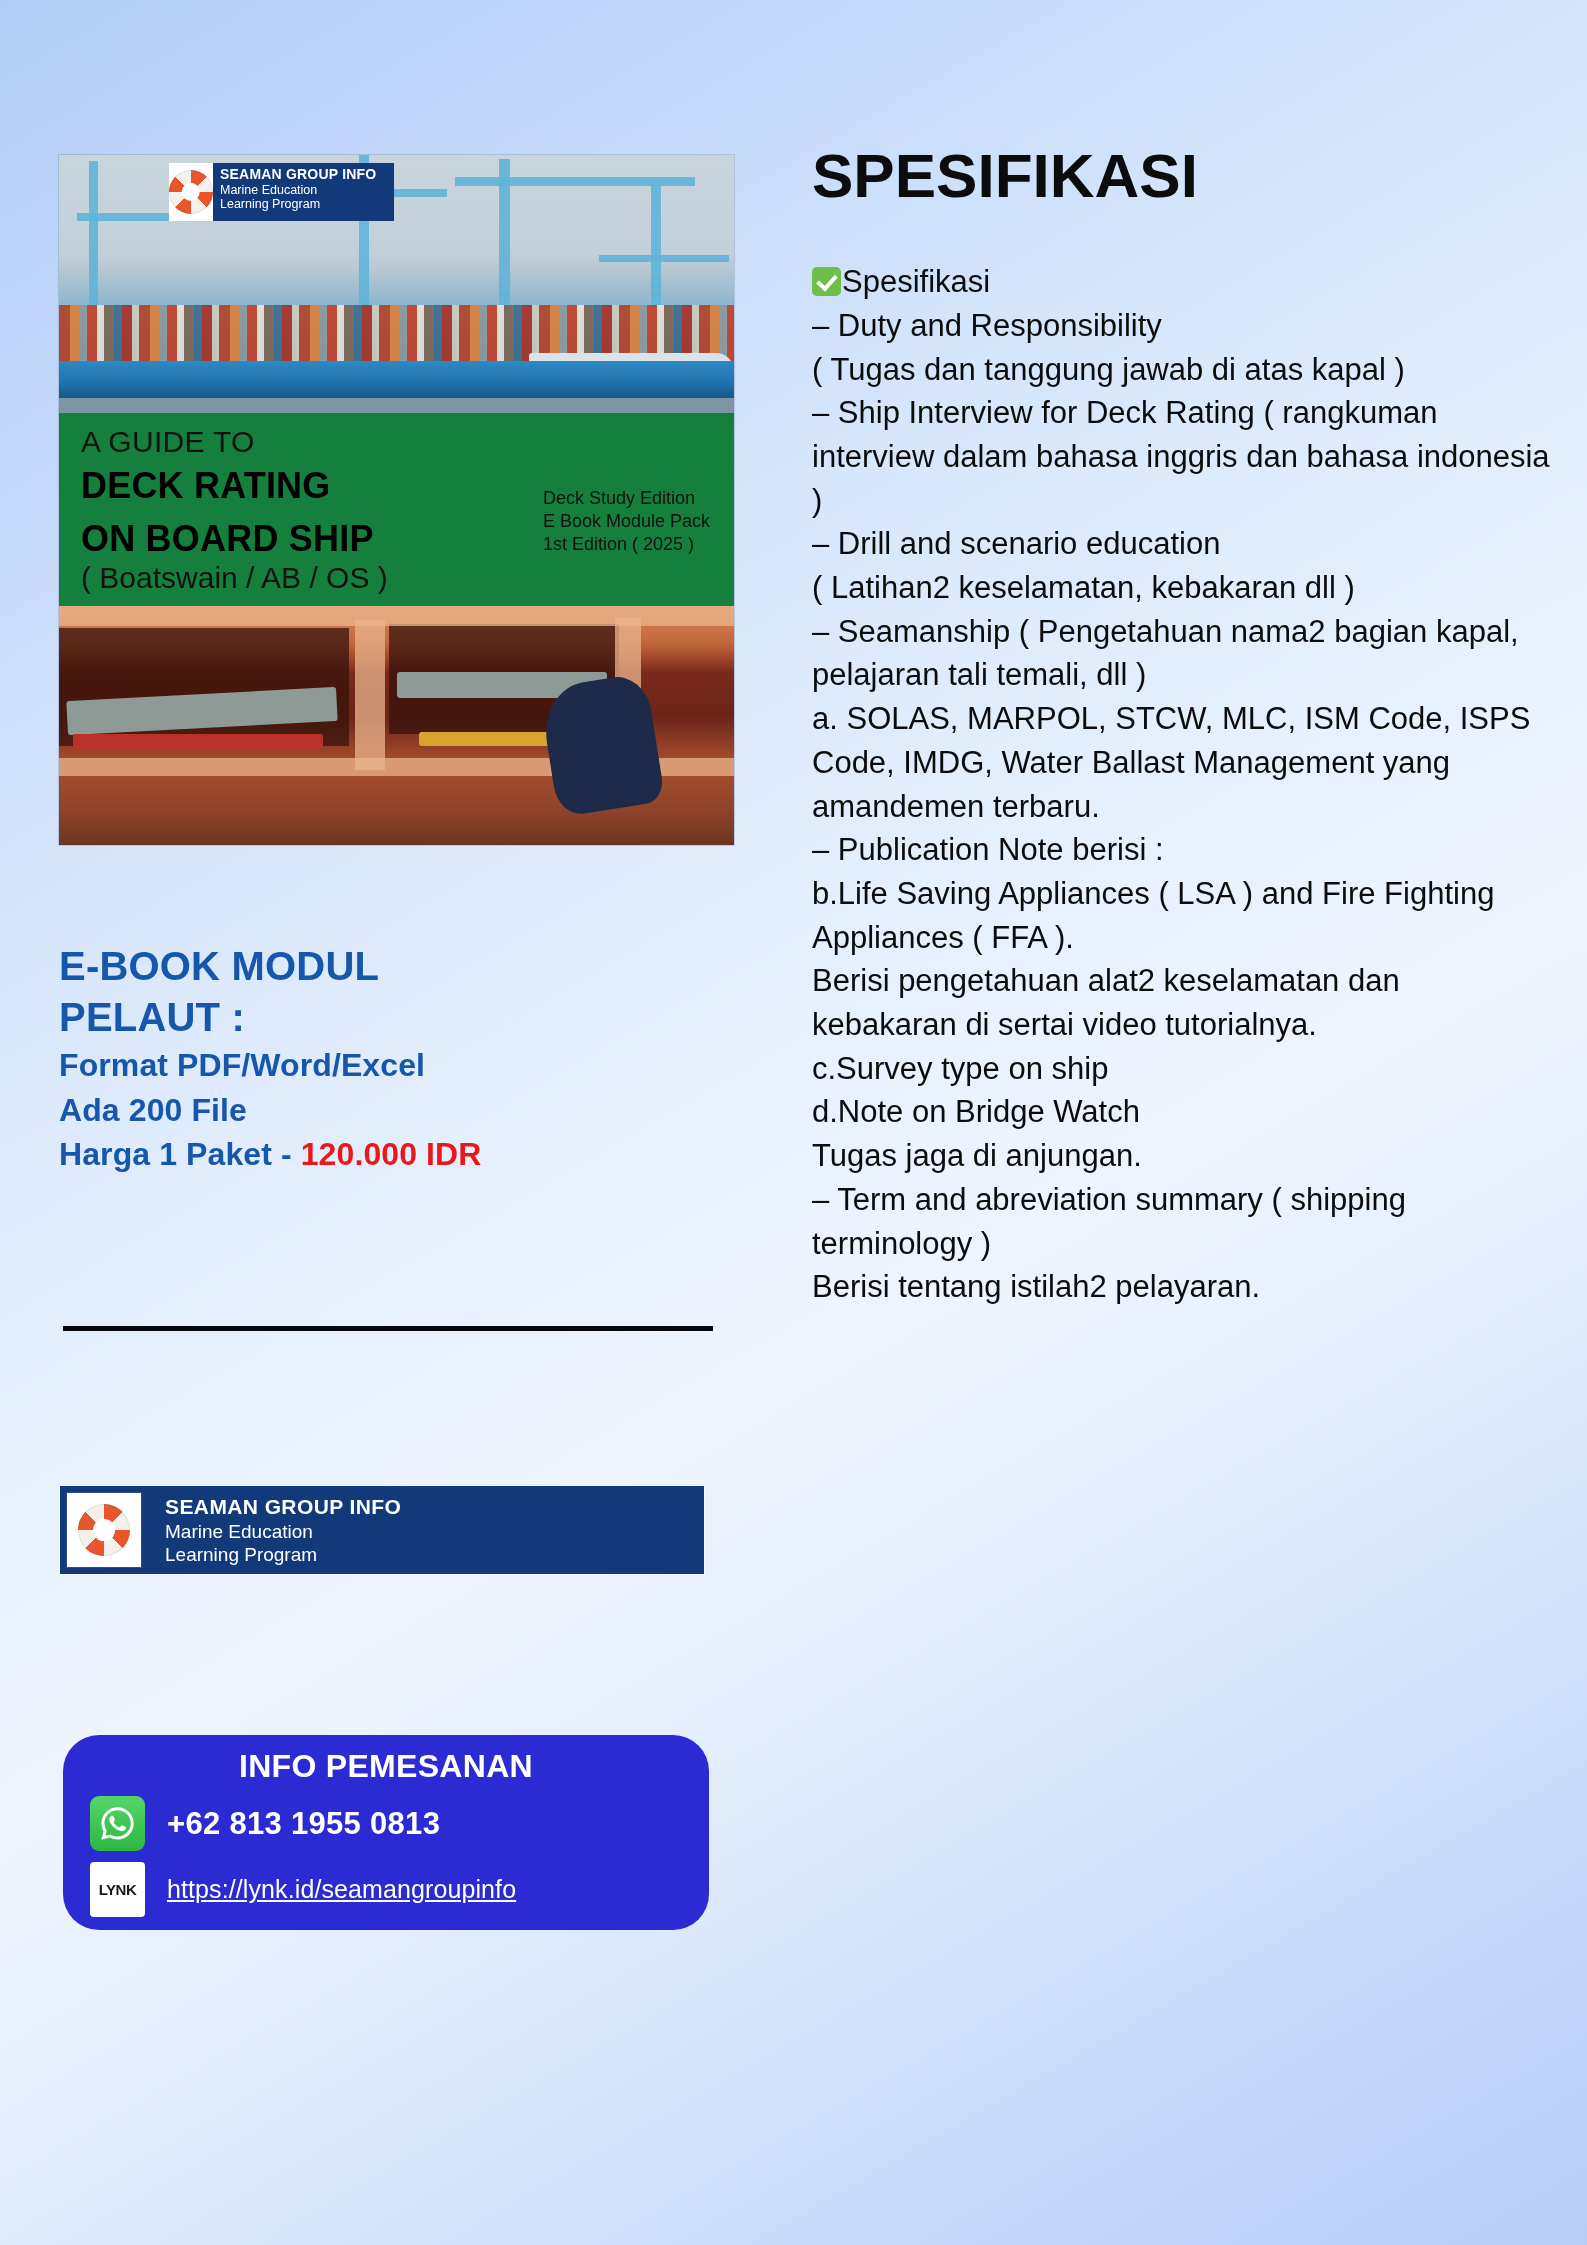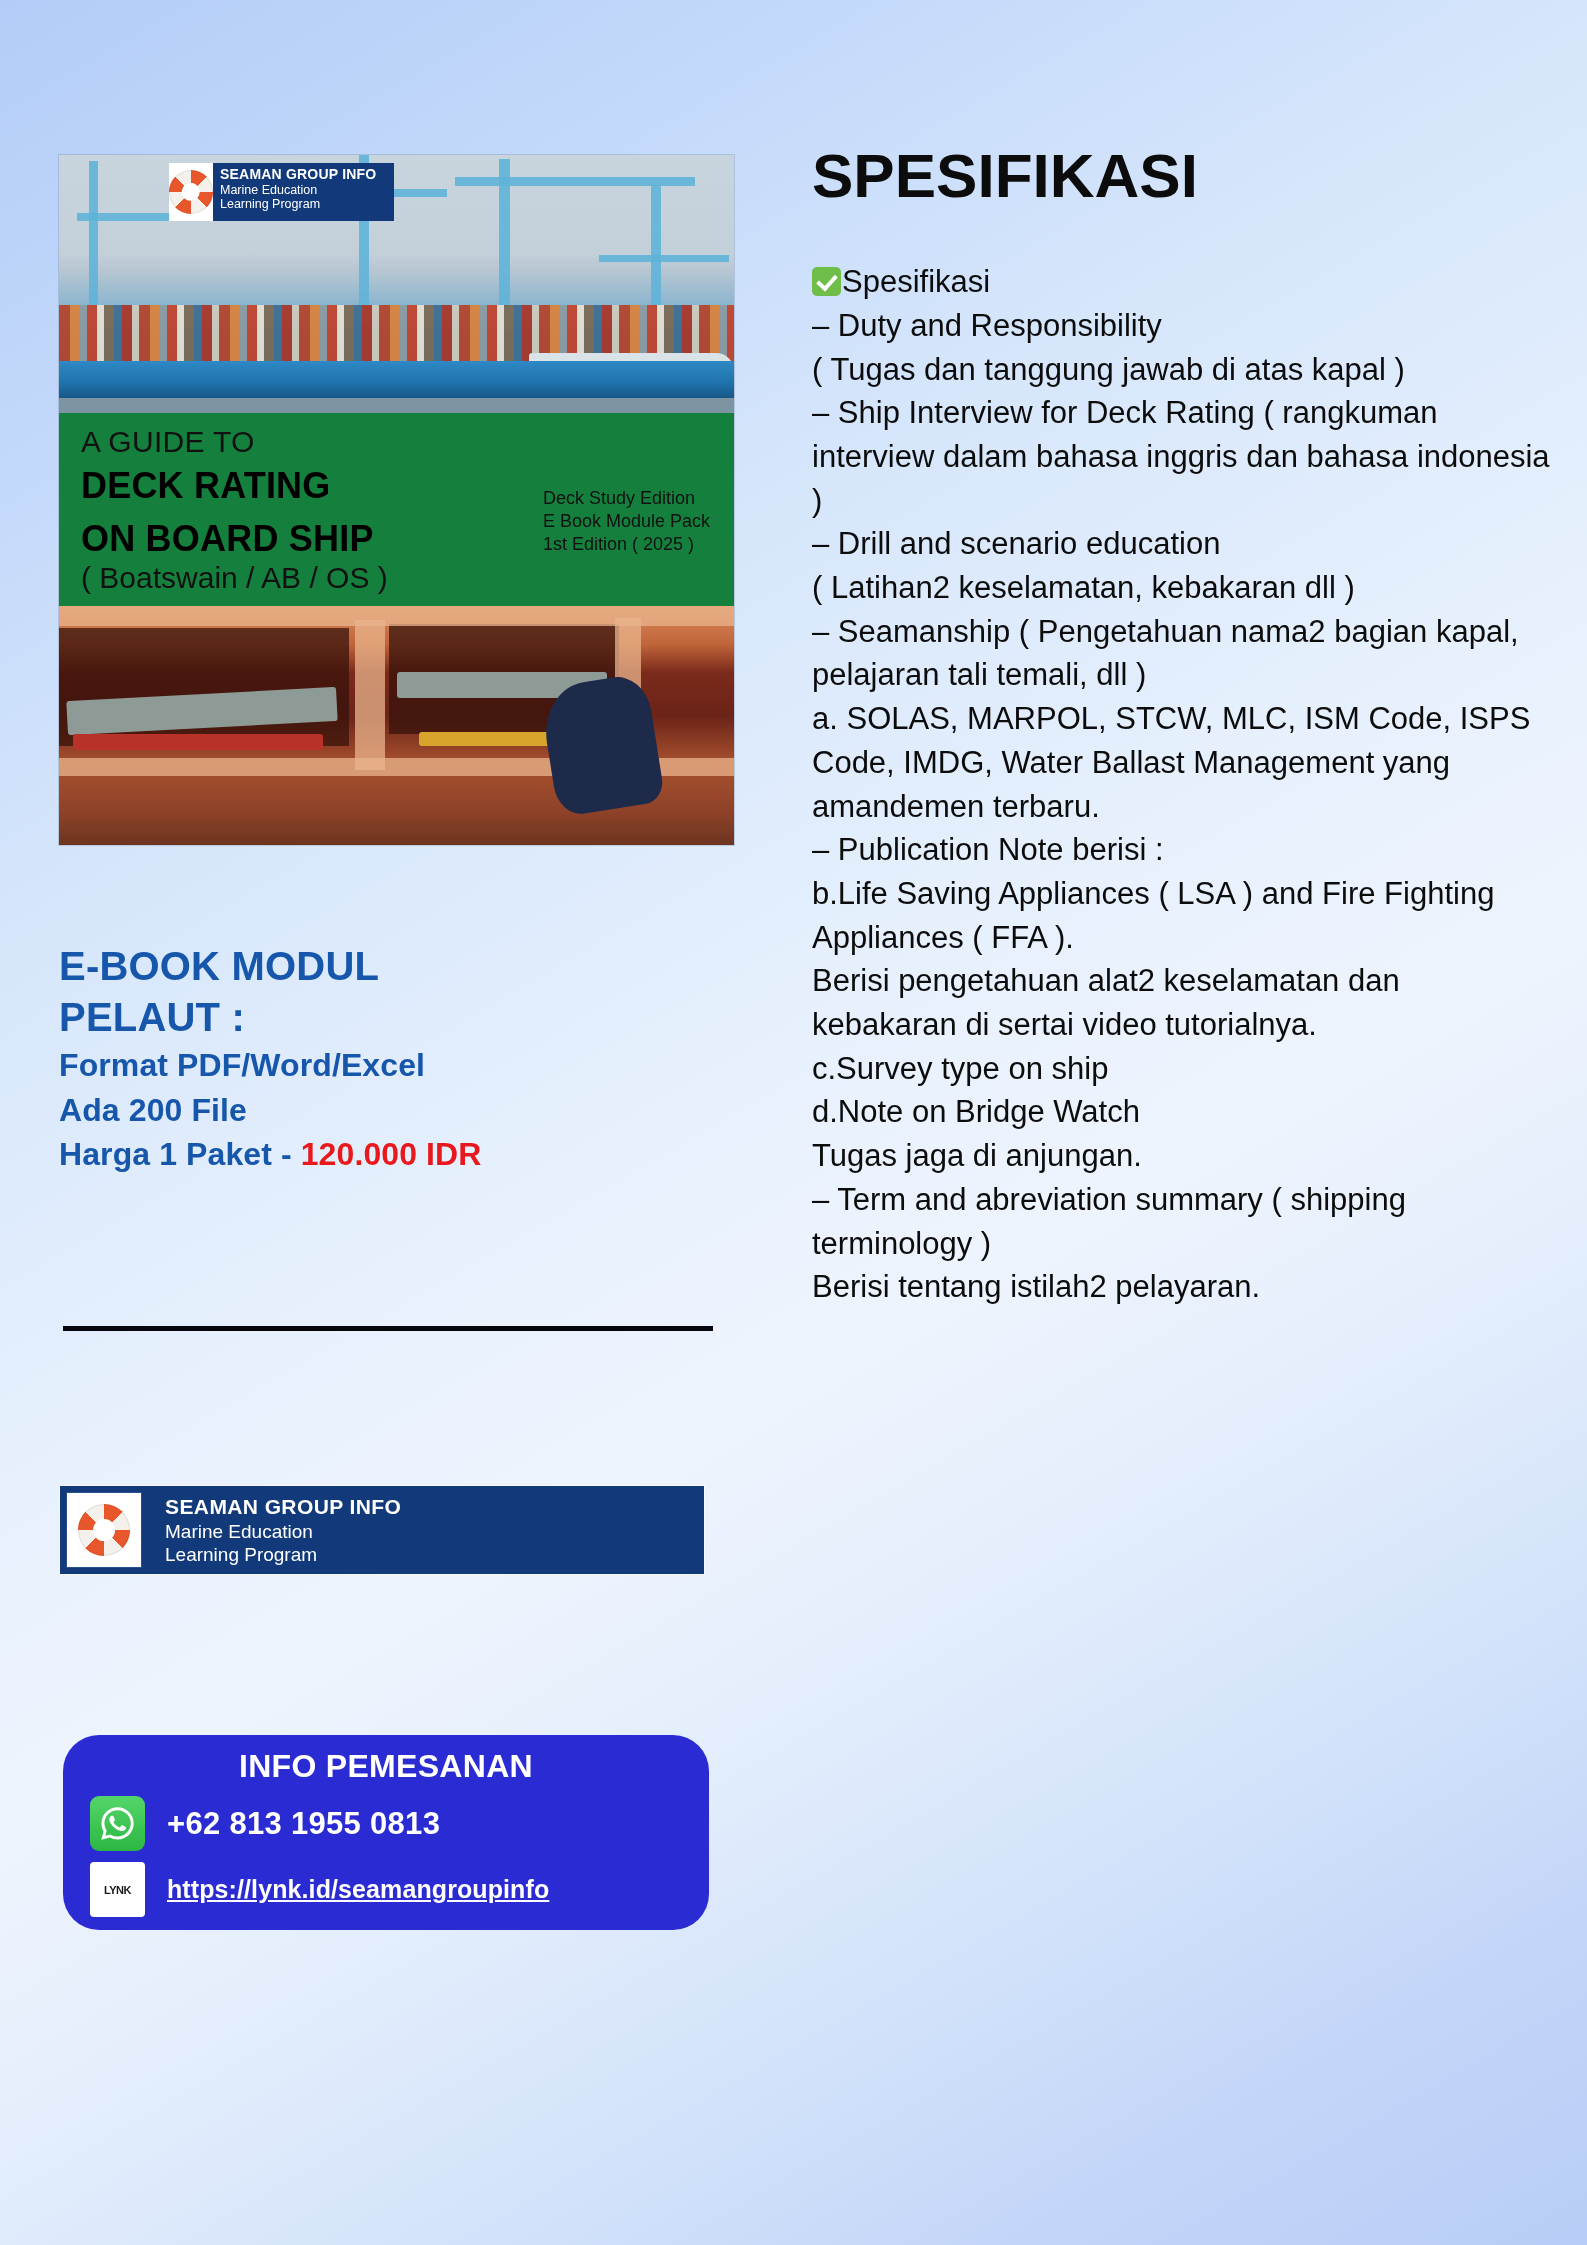--- a/index.html
+++ b/index.html
@@ -318,36 +318,36 @@
   }
   .wa-icon svg { position: absolute; left: 8px; top: 8px; }
   .lynk-icon {
     width: 55px; height: 55px;
     background: #fff;
     border-radius: 4px;
     flex: 0 0 auto;
     display: flex;
     align-items: center;
     justify-content: center;
-    font-size: 11px;
+    font-size: 15px;
     font-weight: bold;
     color: #1a1a1a;
     letter-spacing: -.5px;
   }
   .phone-txt {
     color: #fff;
     font-size: 31px;
     font-weight: bold;
     margin-left: 22px;
     letter-spacing: .3px;
   }
   .lynk-link {
     color: #fff;
     font-size: 25px;
-    font-weight: bold;
+    font-weight: normal;
     margin-left: 22px;
     text-decoration: underline;
     letter-spacing: .1px;
   }
 
   
   .right-col {
     position: absolute;
     left: 812px;
     top: 143px;

